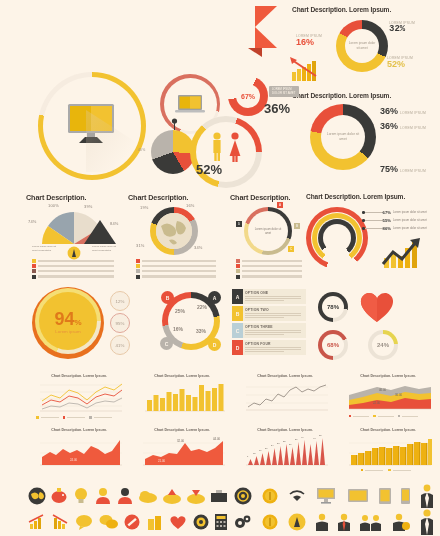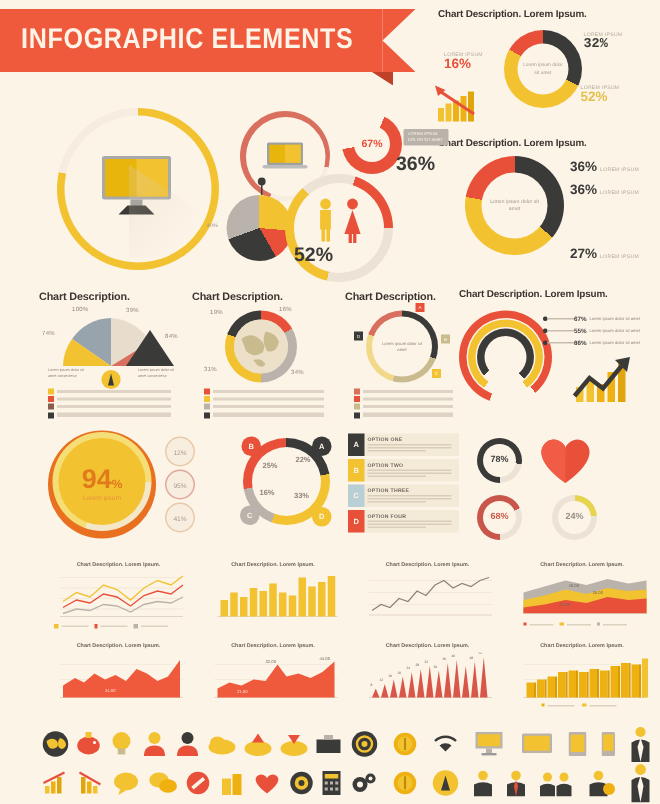--- a/index.html
+++ b/index.html
@@ -38,23 +38,20 @@
   .legrow { display:flex; align-items:center; margin-bottom:1.2px; }
   .legbar { height:2.2px; background:#ded3c4; flex:1; }
 
   .card { position:absolute; }
 </style>
 </head>
 <body>
 
 <div class="page">
 
-  <div class="banner">
-    <div class="banner-title">INFOGRAPHIC ELEMENTS</div>
-  </div>
   <div class="ribbon-tail"></div>
   <div class="ribbon-fold"></div>
 
   <div class="card" style="left:288px;top:4px;width:150px;height:84px;">
     <div class="sect-title" style="position:absolute;left:4px;top:2px;font-size:6.6px;">Chart Description. Lorem Ipsum.</div>
 
     <div class="donut" style="left:48px;top:16px;width:52px;height:52px;
        background:conic-gradient(#3a3a38 0deg 115deg,#f2c230 115deg 300deg,#e8503a 300deg 360deg);">
       <div style="position:absolute;left:9px;top:9px;width:34px;height:34px;border-radius:50%;background:#fdf4e8;"></div>
       <div class="center-txt">
@@ -99,21 +96,21 @@
 
     <div style="position:absolute;left:92px;top:16px;display:flex;align-items:baseline;">
       <span class="pct" style="font-size:9px;color:#3a3a38;">36%</span>
       <span class="lbl" style="font-size:3.4px;color:#b3a897;margin-left:2px;">LOREM IPSUM</span>
     </div>
     <div style="position:absolute;left:92px;top:31px;display:flex;align-items:baseline;">
       <span class="pct" style="font-size:9px;color:#3a3a38;">36%</span>
       <span class="lbl" style="font-size:3.4px;color:#b3a897;margin-left:2px;">LOREM IPSUM</span>
     </div>
     <div style="position:absolute;left:92px;top:74px;display:flex;align-items:baseline;">
-      <span class="pct" style="font-size:9px;color:#3a3a38;">27%</span>
+      <span class="pct" style="font-size:9px;color:#3a3a38;">75%</span>
       <span class="lbl" style="font-size:3.4px;color:#b3a897;margin-left:2px;">LOREM IPSUM</span>
     </div>
   </div>
 
   <div class="donut" style="left:38px;top:72px;width:108px;height:108px;
      background:conic-gradient(from 0deg,#f2c230 0deg 282deg,#f6ece0 282deg 360deg);">
     <div style="position:absolute;left:5px;top:5px;width:98px;height:98px;border-radius:50%;background:#fdf4e8;"></div>
   </div>
   <svg width="56" height="44" style="position:absolute;left:64px;top:102px;">
     <rect x="4" y="2" width="46" height="29" rx="1.5" fill="#a9a9a9"></rect>

